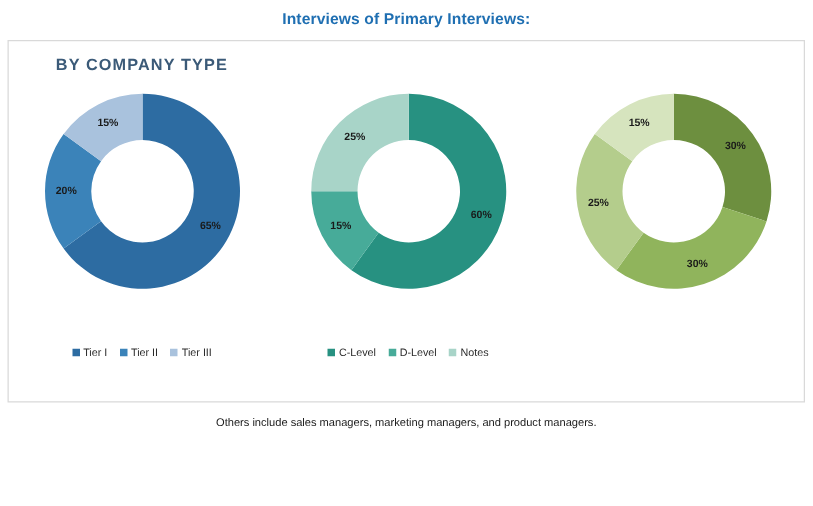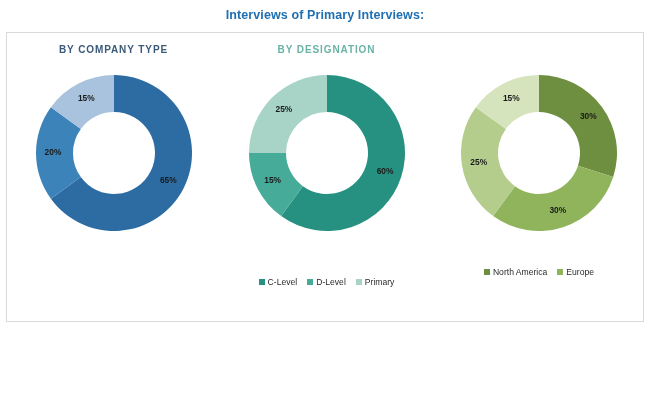--- a/index.html
+++ b/index.html
@@ -55,21 +55,21 @@
   .panel-1 { left: 0px;   width: 213px; }
   .panel-2 { left: 213px; width: 213px; }
   .panel-3 { left: 426px; width: 212px; }
 
   .panel-head {
     position: absolute;
     top: 11px;
     left: 0;
     width: 100%;
     text-align: center;
-    font-size: 10px;
+    font-size: 13px;
     font-weight: bold;
     letter-spacing: 0.9px;
   }
   .head-blue  { color: #3b5a78; }
   .head-teal  { color: #6bb3a6; }
   .head-green { color: #b7c98a; }
 
   
   .donut-wrap {
     position: absolute;
@@ -149,24 +149,37 @@
       <div class="donut-wrap">
         <svg id="donut-0" width="168" height="168" viewBox="0 0 168 168">
             <path d="M 84 6 A 78 78 0 1 1 20.896674438754104 129.84724967881291 L 50.83030323062716 108.0991953439914 A 41 41 0 1 0 84 43 Z" fill="#2d6ca2"></path>
             <text x="138.35139797549044" y="111.69342048411235" class="slice-label">65%</text>
             <path d="M 20.896674438754104 129.84724967881291 A 78 78 0 0 1 20.89667443875409 38.152750321187106 L 50.83030323062715 59.9008046560086 A 41 41 0 0 0 50.83030323062716 108.0991953439914 Z" fill="#3b83b9"></path>
             <text x="23" y="84.00000000000001" class="slice-label">20%</text>
             <path d="M 20.89667443875409 38.152750321187106 A 78 78 0 0 1 83.99999999999999 6 L 83.99999999999999 43 A 41 41 0 0 0 50.83030323062715 59.9008046560086 Z" fill="#a9c2dd"></path>
             <text x="56.306579515887634" y="29.648602024509565" class="slice-label">15%</text>
           </svg>
       </div>
+      <div class="legend legend-row2">
+        <span class="legend-item">
+          <span class="legend-swatch" style="background:#2d6ca2"></span>
+          <span>Tier I</span>
+        </span>
+        <span class="legend-item">
+          <span class="legend-swatch" style="background:#3b83b9"></span>
+          <span>Tier II</span>
+        </span>
+        <span class="legend-item">
+          <span class="legend-swatch" style="background:#a9c2dd"></span>
+          <span>Tier III</span>
+        </span>
+      </div>
     </div>
 
     <div class="panel panel-2">
-      <div class="panel-head head-teal">BY DESIGNATION</div>
       <div class="donut-wrap">
         <svg id="donut-1" width="168" height="168" viewBox="0 0 168 168">
             <path d="M 84 6 A 78 78 0 1 1 38.152750321187106 147.1033255612459 L 59.9008046560086 117.16969676937285 A 41 41 0 1 0 84 43 Z" fill="#279181"></path>
             <text x="142.01444749400437" y="102.8500366568718" class="slice-label">60%</text>
             <path d="M 38.152750321187106 147.1033255612459 A 78 78 0 0 1 6 84.00000000000001 L 43 84 A 41 41 0 0 0 59.9008046560086 117.16969676937285 Z" fill="#47ab99"></path>
             <text x="29.648602024509565" y="111.69342048411235" class="slice-label">15%</text>
             <path d="M 6 84.00000000000001 A 78 78 0 0 1 83.99999999999999 6 L 83.99999999999999 43 A 41 41 0 0 0 43 84 Z" fill="#a8d4c8"></path>
             <text x="40.866486347620594" y="40.86648634762061" class="slice-label">25%</text>
           </svg>
       </div>
@@ -174,48 +187,39 @@
         <span class="legend-item">
           <span class="legend-swatch" style="background:#279181"></span>
           <span>C-Level</span>
         </span>
         <span class="legend-item">
           <span class="legend-swatch" style="background:#47ab99"></span>
           <span>D-Level</span>
         </span>
         <span class="legend-item">
           <span class="legend-swatch" style="background:#a8d4c8"></span>
-          <span>Primary</span>
+          <span>Notes</span>
         </span>
       </div>
     </div>
 
     <div class="panel panel-3">
       <div class="donut-wrap">
         <svg id="donut-2" width="168" height="168" viewBox="0 0 168 168">
             <path d="M 84 6 A 78 78 0 0 1 158.18240827102198 108.1033255612459 L 122.9933171681013 96.66969676937285 A 41 41 0 0 0 84 43 Z" fill="#6d8f3f"></path>
             <text x="133.3500366568718" y="48.145099610159136" class="slice-label">30%</text>
             <path d="M 158.18240827102198 108.1033255612459 A 78 78 0 0 1 38.152750321187106 147.1033255612459 L 59.9008046560086 117.16969676937285 A 41 41 0 0 0 122.9933171681013 96.66969676937285 Z" fill="#90b45c"></path>
             <text x="102.8500366568718" y="142.01444749400437" class="slice-label">30%</text>
             <path d="M 38.152750321187106 147.1033255612459 A 78 78 0 0 1 20.89667443875409 38.152750321187106 L 50.83030323062715 59.9008046560086 A 41 41 0 0 0 59.9008046560086 117.16969676937285 Z" fill="#b4cd8c"></path>
             <text x="23.7510112236966" y="93.54250236745409" class="slice-label">25%</text>
             <path d="M 20.89667443875409 38.152750321187106 A 78 78 0 0 1 83.99999999999999 6 L 83.99999999999999 43 A 41 41 0 0 0 50.83030323062715 59.9008046560086 Z" fill="#d6e4be"></path>
             <text x="56.306579515887634" y="29.648602024509565" class="slice-label">15%</text>
           </svg>
       </div>
-      <div class="legend legend-row1">
-        <span class="legend-item">
-          <span class="legend-swatch" style="background:#6d8f3f"></span>
-          <span>North America</span>
-        </span>
-        <span class="legend-item">
-          <span class="legend-swatch" style="background:#90b45c"></span>
-          <span>Europe</span>
-        </span>
-      </div>
     </div>
 
   </div>
 
   <div class="notes">
+    <div class="note-line">Others include sales managers, marketing managers, and product managers.</div>
   </div>
 
 </div>
 
 </body></html>

